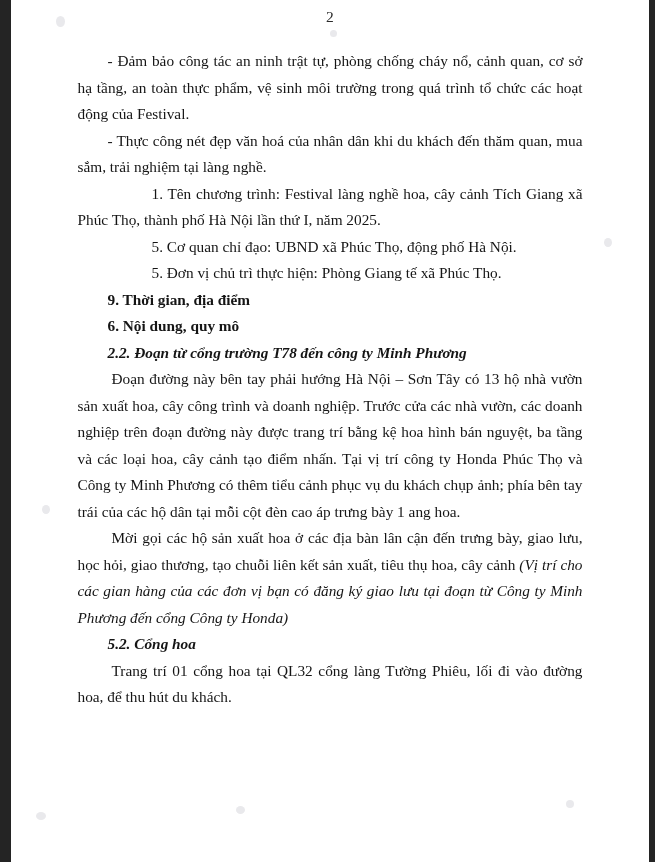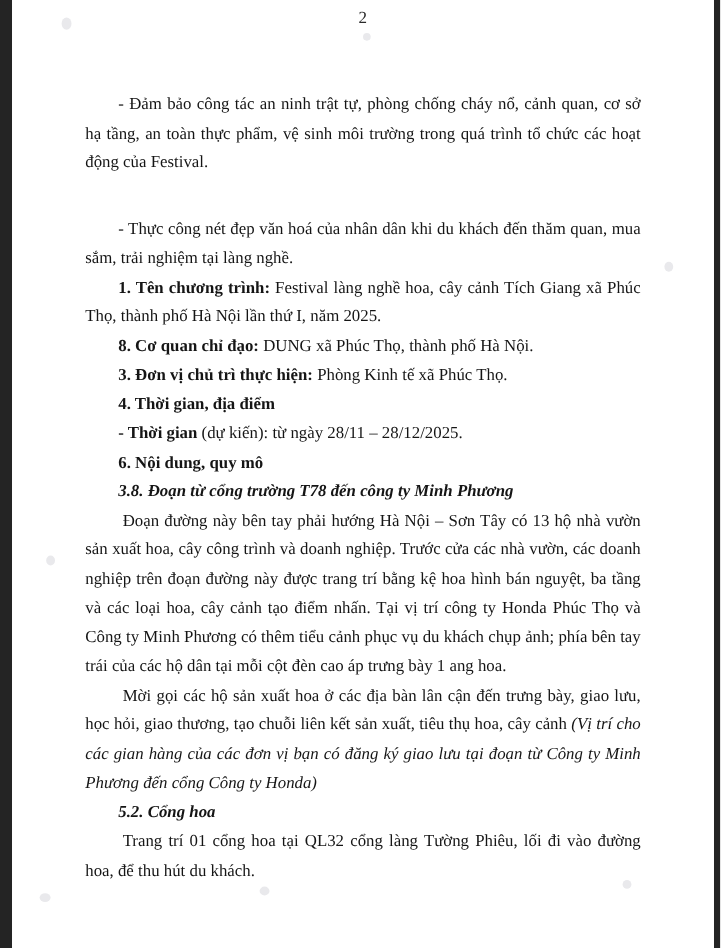--- a/index.html
+++ b/index.html
@@ -55,23 +55,23 @@
     color: #151515;
   }
 
   p {
     margin: 0;
     text-indent: 34px;
   }
   p.tight  { text-indent: 30px; }
   p.head   { text-indent: 30px; font-weight: bold; }
   p.sub    { text-indent: 30px; font-weight: bold; font-style: italic; }
-  p.dash   { text-indent: 30px; margin-top: 34px; }
+  p.dash   { text-indent: 30px; }
 
-  b  { font-weight: bold; }
+  b  { font-weight: normal; margin-left: 44px; }
   i  { font-style: italic; }
 
   
   .speck {
     position: absolute;
     background: #e9e9ec;
     border-radius: 50%;
     pointer-events: none;
   }
 </style>
@@ -89,32 +89,31 @@
 
     <div class="content">
 
       <p class="dash">- Đảm bảo công tác an ninh trật tự, phòng chống cháy nổ, cảnh quan, cơ sở hạ tầng, an toàn thực phẩm, vệ sinh môi trường trong quá trình tổ chức các hoạt động của Festival.</p>
 
       <p class="dash">- Thực công nét đẹp văn hoá của nhân dân khi du khách đến thăm quan, mua sắm, trải nghiệm tại làng nghề.</p>
 
 
       <p class="tight"><b>1. Tên chương trình:</b><span> Festival làng nghề hoa, cây cảnh Tích Giang xã Phúc Thọ, thành phố Hà Nội lần thứ I, năm 2025.</span></p>
 
-      <p class="tight"><b>8. Cơ quan chỉ đạo:</b><span> DUNG xã Phúc Thọ, thành phố Hà Nội.</span></p>
+      <p class="tight"><b>5. Cơ quan chỉ đạo:</b><span> UBND xã Phúc Thọ, động phố Hà Nội.</span></p>
 
-      <p class="tight"><b>3. Đơn vị chủ trì thực hiện:</b><span> Phòng Kinh tế xã Phúc Thọ.</span></p>
+      <p class="tight"><b>5. Đơn vị chủ trì thực hiện:</b><span> Phòng Giang tế xã Phúc Thọ.</span></p>
 
-      <p class="head">4. Thời gian, địa điểm</p>
+      <p class="head">9. Thời gian, địa điểm</p>
 
-      <p class="tight"><b>- Thời gian</b><span> (dự kiến): từ ngày 28/11 – 28/12/2025.</span></p>
 
 
       <p class="head">6. Nội dung, quy mô</p>
 
-      <p class="sub">3.8. Đoạn từ cổng trường T78 đến công ty Minh Phương</p>
+      <p class="sub">2.2. Đoạn từ cổng trường T78 đến công ty Minh Phương</p>
 
       <p>Đoạn đường này bên tay phải hướng Hà Nội – Sơn Tây có 13 hộ nhà vườn sản xuất hoa, cây công trình và doanh nghiệp. Trước cửa các nhà vườn, các doanh nghiệp trên đoạn đường này được trang trí bằng kệ hoa hình bán nguyệt, ba tầng và các loại hoa, cây cảnh tạo điểm nhấn. Tại vị trí công ty Honda Phúc Thọ và Công ty Minh Phương có thêm tiểu cảnh phục vụ du khách chụp ảnh; phía bên tay trái của các hộ dân tại mỗi cột đèn cao áp trưng bày 1 ang hoa.</p>
 
 
       <p><span>Mời gọi các hộ sản xuất hoa ở các địa bàn lân cận đến trưng bày, giao lưu, học hỏi, giao thương, tạo chuỗi liên kết sản xuất, tiêu thụ hoa, cây cảnh </span><i>(Vị trí cho các gian hàng của các đơn vị bạn có đăng ký giao lưu tại đoạn từ Công ty Minh Phương đến cổng Công ty Honda)</i></p>
 
       <p class="sub">5.2. Cổng hoa</p>
 
       <p>Trang trí 01 cổng hoa tại QL32 cổng làng Tường Phiêu, lối đi vào đường hoa, để thu hút du khách.</p>
 

